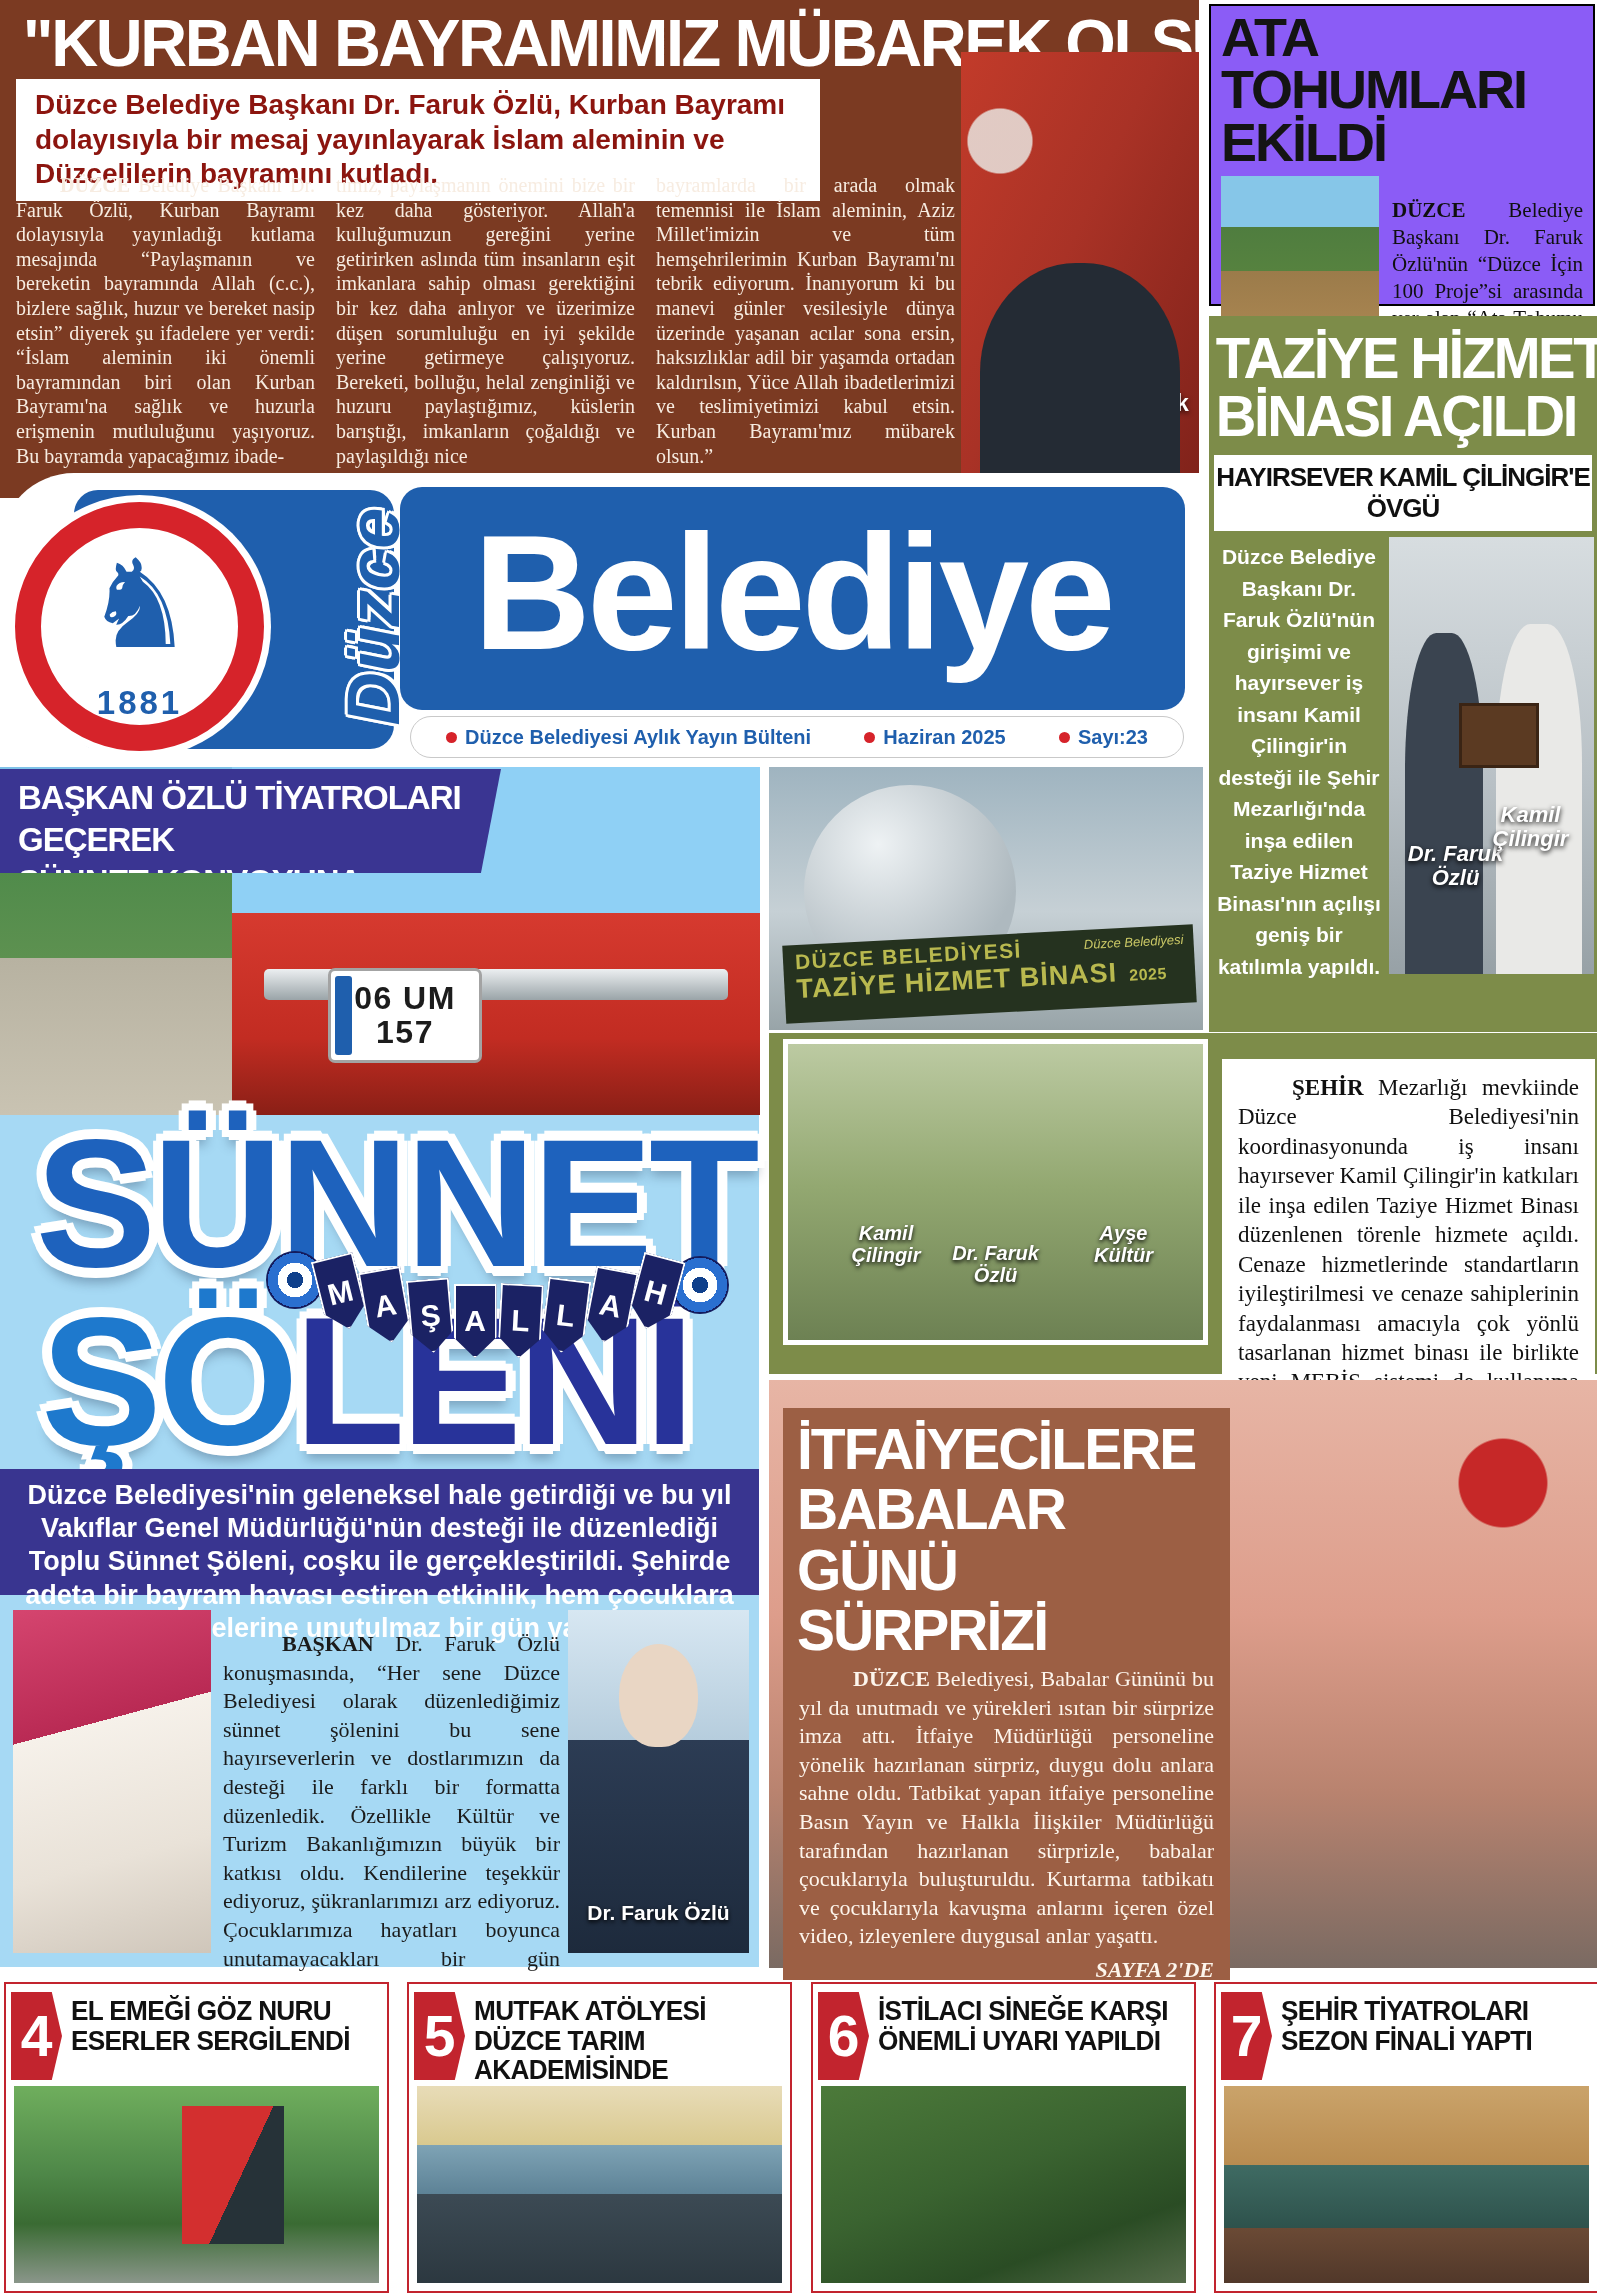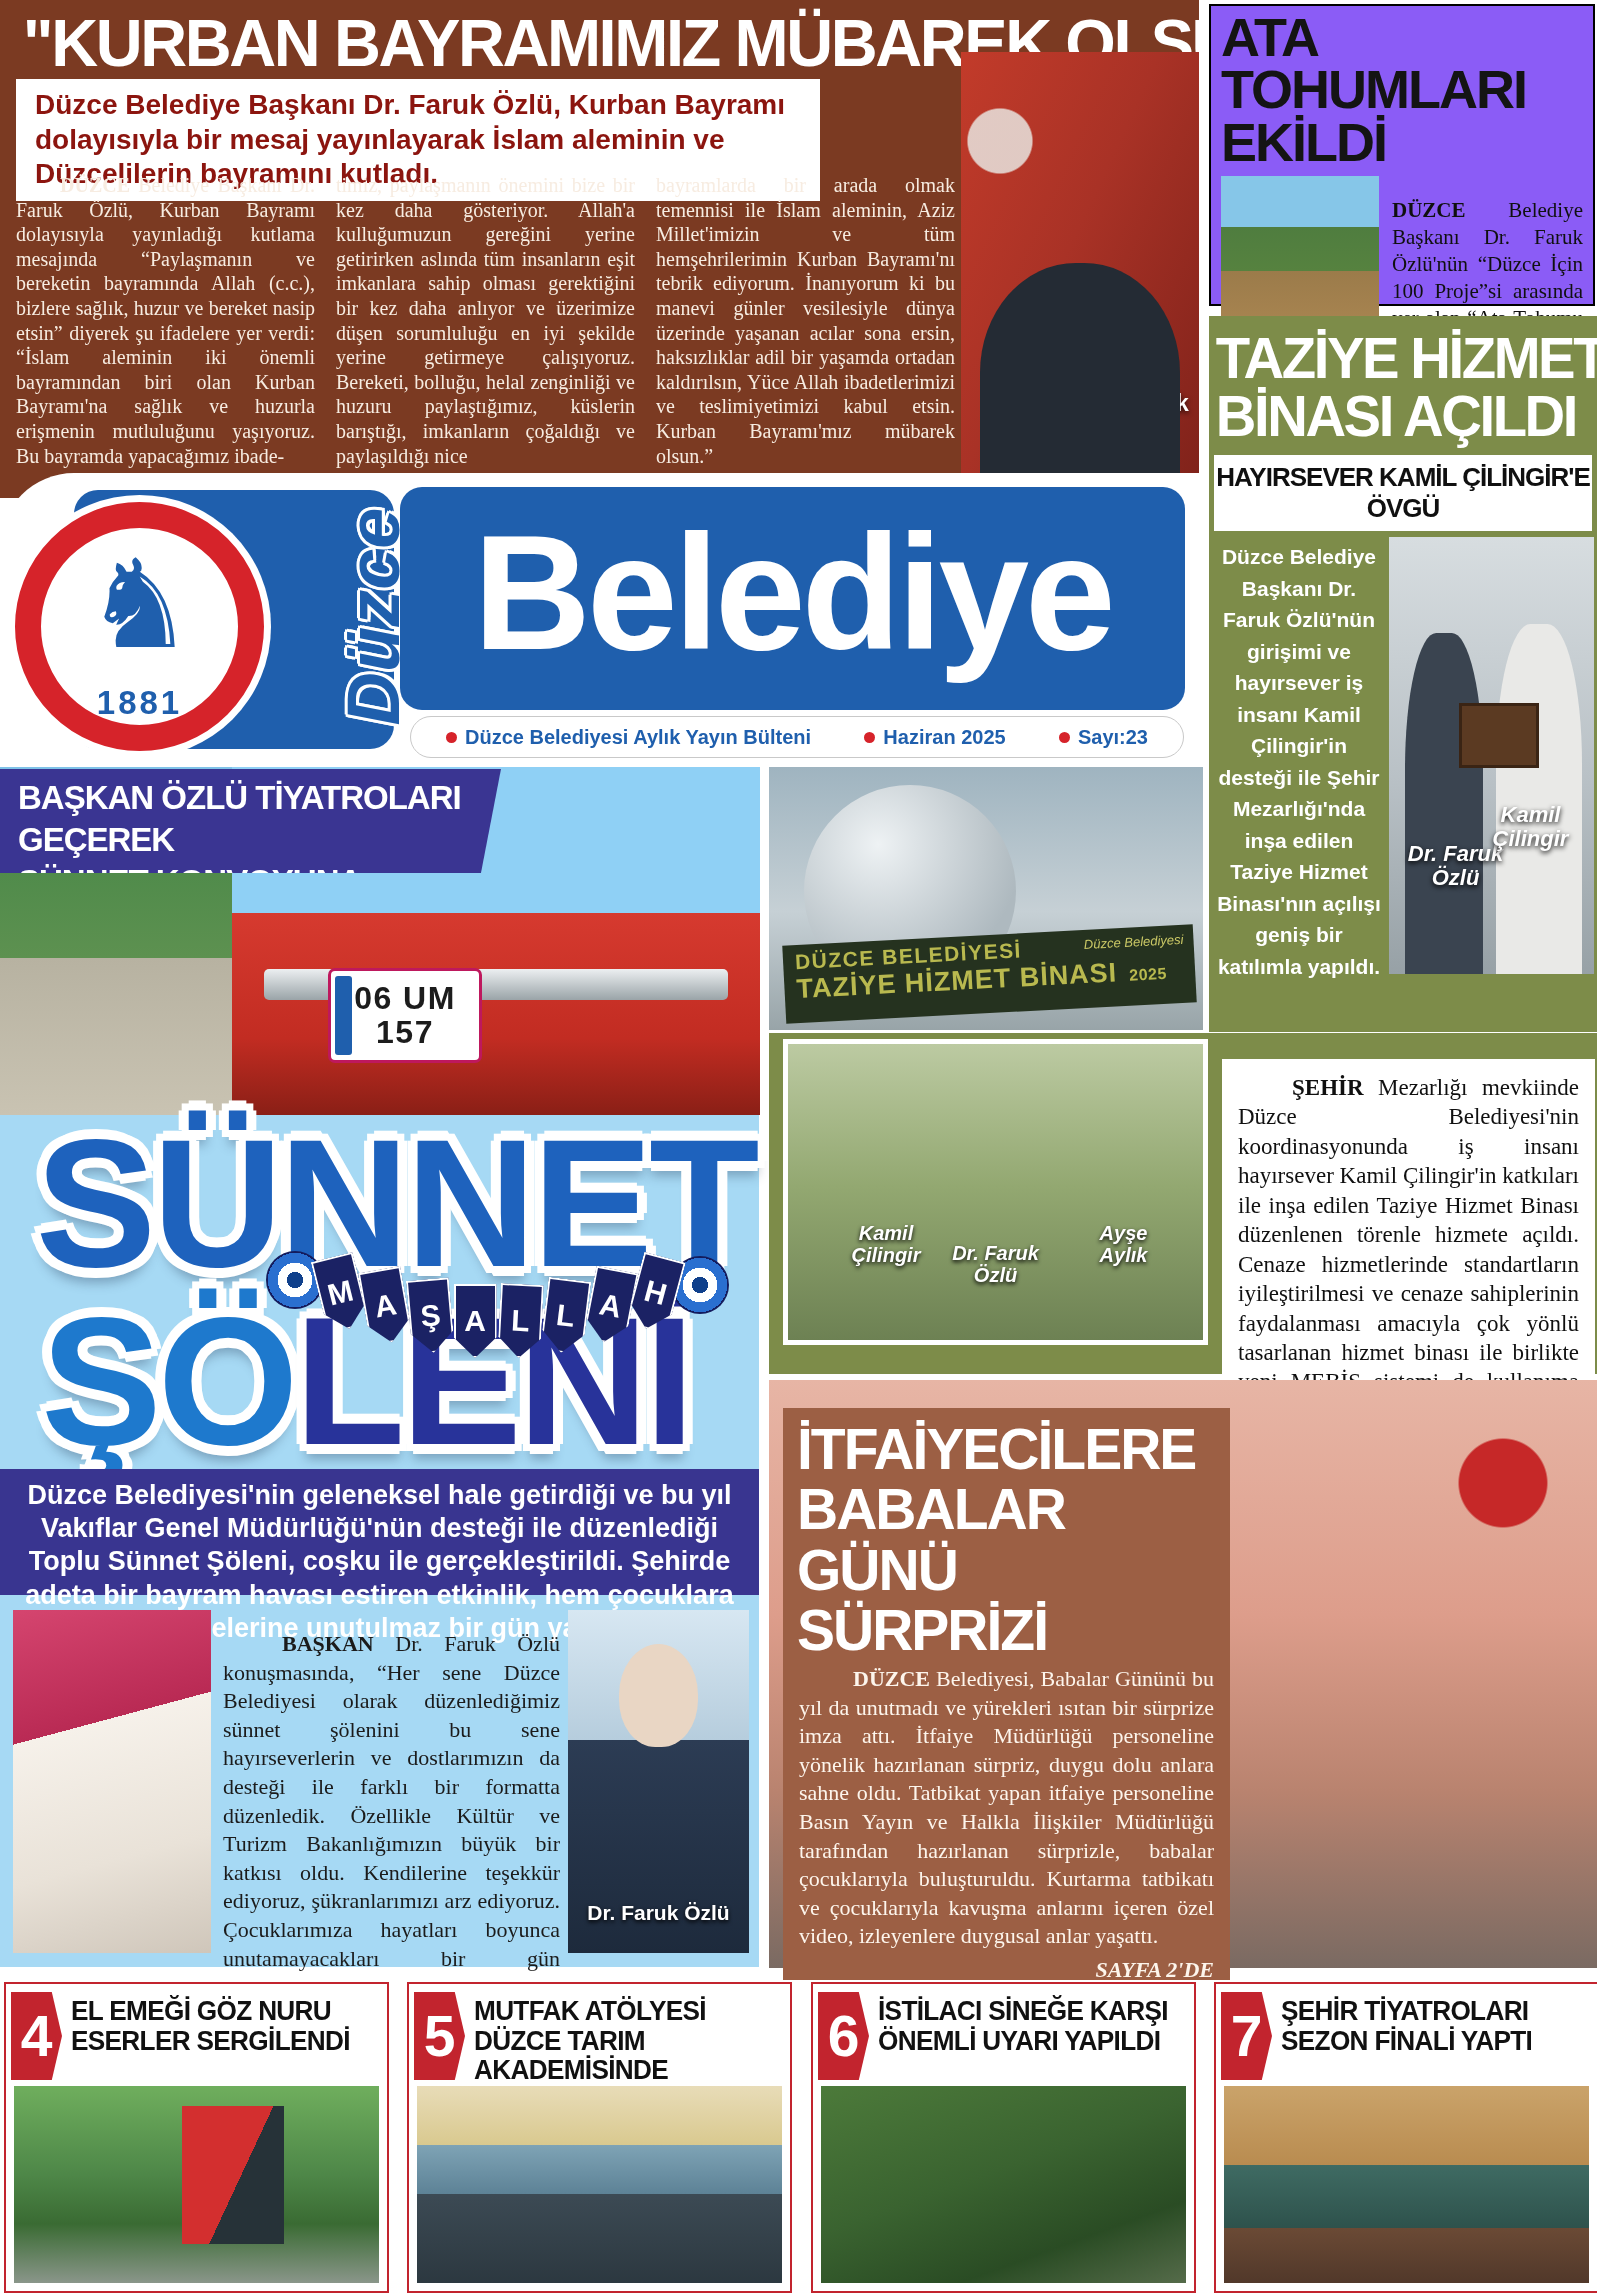--- a/index.html
+++ b/index.html
@@ -82,21 +82,21 @@
 
   
   .collage{position:absolute;left:0;top:767px;width:759px;height:348px;}
   .photo-bus{position:absolute;left:0;top:0;width:232px;height:348px;
       background:linear-gradient(180deg,#7ec2e8 0%,#7ec2e8 26%,#4e8a4a 26%,#5d9150 55%,#b7b2a1 55%,#c9c3b2 100%);}
   .photo-car{position:absolute;left:232px;top:0;width:528px;height:348px;
       background:linear-gradient(180deg,#8fd0f5 0%,#8fd0f5 42%,#d63a2f 42%,#c22c22 78%,#8a1f16 100%);}
   .photo-car::before{content:"";position:absolute;left:6%;top:58%;width:88%;height:9%;
       background:linear-gradient(180deg,#eceff1,#9aa4a8);border-radius:5px;}
   .plate{position:absolute;left:328px;top:201px;width:148px;height:89px;background:#fff;
-      border:3px solid #be185d;border-radius:7px;display:flex;align-items:center;justify-content:center;}
+      border:3px solid #a3a3a3;border-radius:7px;display:flex;align-items:center;justify-content:center;}
   .plate span{display:block;width:104px;text-align:center;font-weight:bold;font-size:32px;
       line-height:1.05;color:#1c1c1c;letter-spacing:1.5px;}
   .plate::before{content:"";position:absolute;left:4px;top:5px;bottom:5px;width:17px;background:#1f5fad;border-radius:3px;}
   .banner{position:absolute;left:0;top:2px;width:501px;height:104px;background:#3a3592;
       clip-path:polygon(0 0,100% 0,96% 100%,0 100%);color:#fff;font-weight:bold;font-size:33px;
       letter-spacing:-1px;line-height:1.28;padding:8px 0 0 18px;box-sizing:border-box;}
 
   
   .bluezone{position:absolute;left:0;top:1115px;width:759px;height:852px;background:#a6d9f4;}
   .sun1,.sun2{position:absolute;font-weight:bold;letter-spacing:-4px;line-height:1;
@@ -279,21 +279,21 @@
       <div class="sign-l1">DÜZCE BELEDİYESİ</div>
       <div class="sign-l2"><span>TAZİYE HİZMET BİNASI</span><span class="yr">2025</span></div>
       <div class="sign-brand">Düzce Belediyesi</div>
     </div>
   </div>
 
   <section class="greenmid">
     <div class="prayer">
       <div class="p-lab k">Kamil Çilingir</div>
       <div class="p-lab f">Dr. Faruk Özlü</div>
-      <div class="p-lab a">Ayşe Aylık</div>
+      <div class="p-lab a">Ayşe Kültür</div>
     </div>
     <p class="sehirbox serif"><span class="indent"></span><span class="lead">ŞEHİR</span><span> Mezarlığı mevkiinde Düzce Belediyesi'nin koordinasyonunda iş insanı hayırsever Kamil Çilingir'in katkıları ile inşa edilen Taziye Hizmet Binası düzenlenen törenle hizmete açıldı. Cenaze hizmetlerinde standartların iyileştirilmesi ve cenaze sahiplerinin faydalanması amacıyla çok yönlü tasarlanan hizmet binası ile birlikte yeni MEBİS sistemi de kullanıma sunuldu. </span><span class="pref">2'DE</span></p>
   </section>
 
   <section class="bluezone">
     <div class="sun1">SÜNNET</div>
     <div class="sun2"><span class="s2a">ŞÖ</span><span class="s2b">LENİ</span></div>
     <div class="masallah">
       <span class="eye l"></span>
       <span class="eye r"></span>

